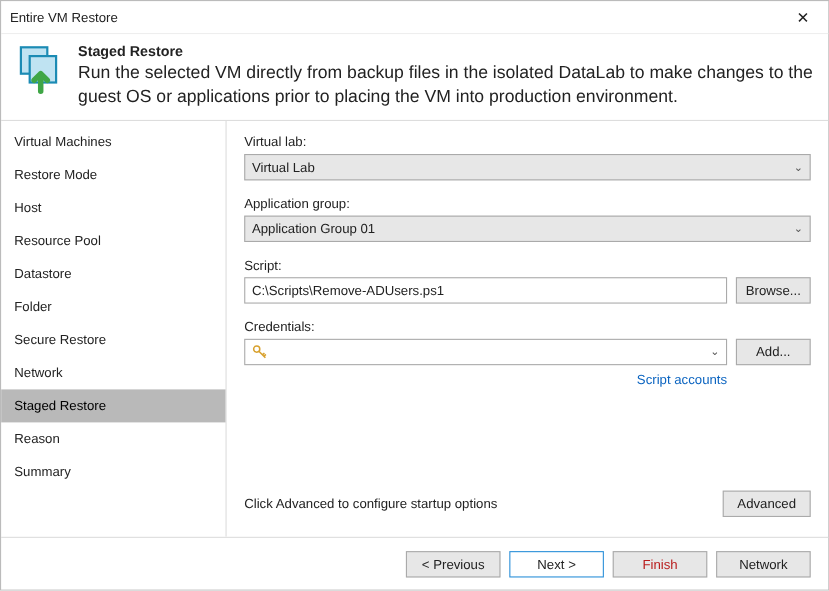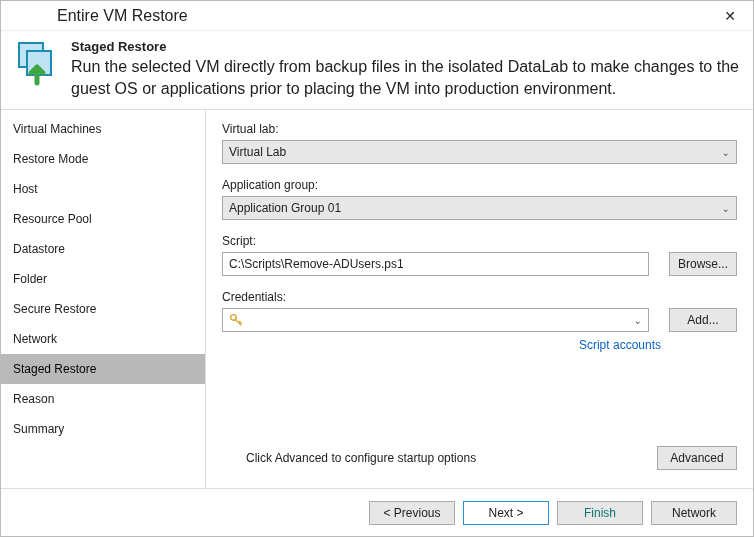--- a/index.html
+++ b/index.html
@@ -1,46 +1,46 @@
 <!DOCTYPE html>
 <html><head>
 <meta charset="utf-8">
 <style>
   * { box-sizing: border-box; }
   html, body { margin:0; padding:0; font-family: "Segoe UI", Tahoma, sans-serif; font-size:12px; color:#222; background:#fff; }
   .window { width:754px; height:537px; border:1px solid #bbb; display:flex; flex-direction:column; background:#fff; }
   .titlebar { height:30px; display:flex; align-items:center; padding:0 8px; border-bottom:1px solid #eee; }
-  .titlebar .title { flex:1; font-size:16px;margin-left:48px; }
+  .titlebar .title { flex:1; font-size:12px; }
   .titlebar .close { width:30px; text-align:center; font-size:14px; cursor:pointer; }
   .header { display:flex; padding:8px 12px 10px 12px; border-bottom:1px solid #ddd; }
   .header .icon { width:48px; height:48px; margin-right:10px; position:relative; }
   .header .h-title { font-weight:600; font-size:13px; margin-bottom:2px; }
   .header .h-sub { font-size:16px; color:#222; line-height:1.35; }
   .body { flex:1; display:flex; overflow:hidden; }
   .sidebar { width:205px; border-right:1px solid #ddd; padding-top:4px; }
   .sidebar .item { padding:8px 12px; cursor:pointer; color:#222; }
   .sidebar .item.selected { background:#b9b9b9; color:#000; }
   .main { flex:1; padding:12px 16px 8px 16px; display:flex; flex-direction:column; }
   .field-group { margin-bottom:14px; }
   .field-group label.lbl { display:block; margin-bottom:4px; }
   .select { width:100%; height:24px; border:1px solid #aaa; background:#e7e7e7; display:flex; align-items:center; padding:0 6px; justify-content:space-between; cursor:pointer; }
   .chev { font-size:10px; color:#555; }
-  .row { display:flex; gap:20px; }
+  .row { display:flex; gap:8px; }
   .textinput { flex:1; height:24px; border:1px solid #aaa; background:#fff; padding:0 6px; display:flex; align-items:center; }
   .btn { min-width:68px; height:24px; border:1px solid #aaa; background:#e7e7e7; display:flex; align-items:center; justify-content:center; padding:0 0; cursor:pointer; }
   .cred-row .select { background:#fff; }
   .cred-row .keyicon { width:14px; height:14px; margin-right:6px; display:inline-block; }
   .cred-row .sel-inner { display:flex; align-items:center; flex:1; }
   .manage { color:#0b64c0; text-align:right; margin-top:6px; cursor:pointer; padding-right:76px; }
-  .adv-row { margin-top:auto; display:flex; align-items:center; padding-bottom:10px;margin-left:24px; }
+  .adv-row { margin-top:auto; display:flex; align-items:center; padding-bottom:10px; }
   .adv-row .hint { flex:1; }
   .footer { height:48px; border-top:1px solid #ddd; display:flex; align-items:center; justify-content:flex-end; padding:0 16px; gap:8px; }
   .footer .fbtn { width:86px; height:24px; border:1px solid #aaa; background:#e7e7e7; display:flex; align-items:center; justify-content:center; cursor:pointer; }
   .footer .fbtn.primary { border:1px solid #2b90d9; background:#fff; }
-  .footer .fbtn.disabled { color:#0f766e; cursor:default; }
+  .footer .fbtn.disabled { color:#b91c1c; cursor:default; }
 </style>
 </head>
 <body>
 
 <div class="window">
 
   <div class="titlebar">
     <div class="title">Entire VM Restore</div>
     <div class="close">
       <span>✕</span>

